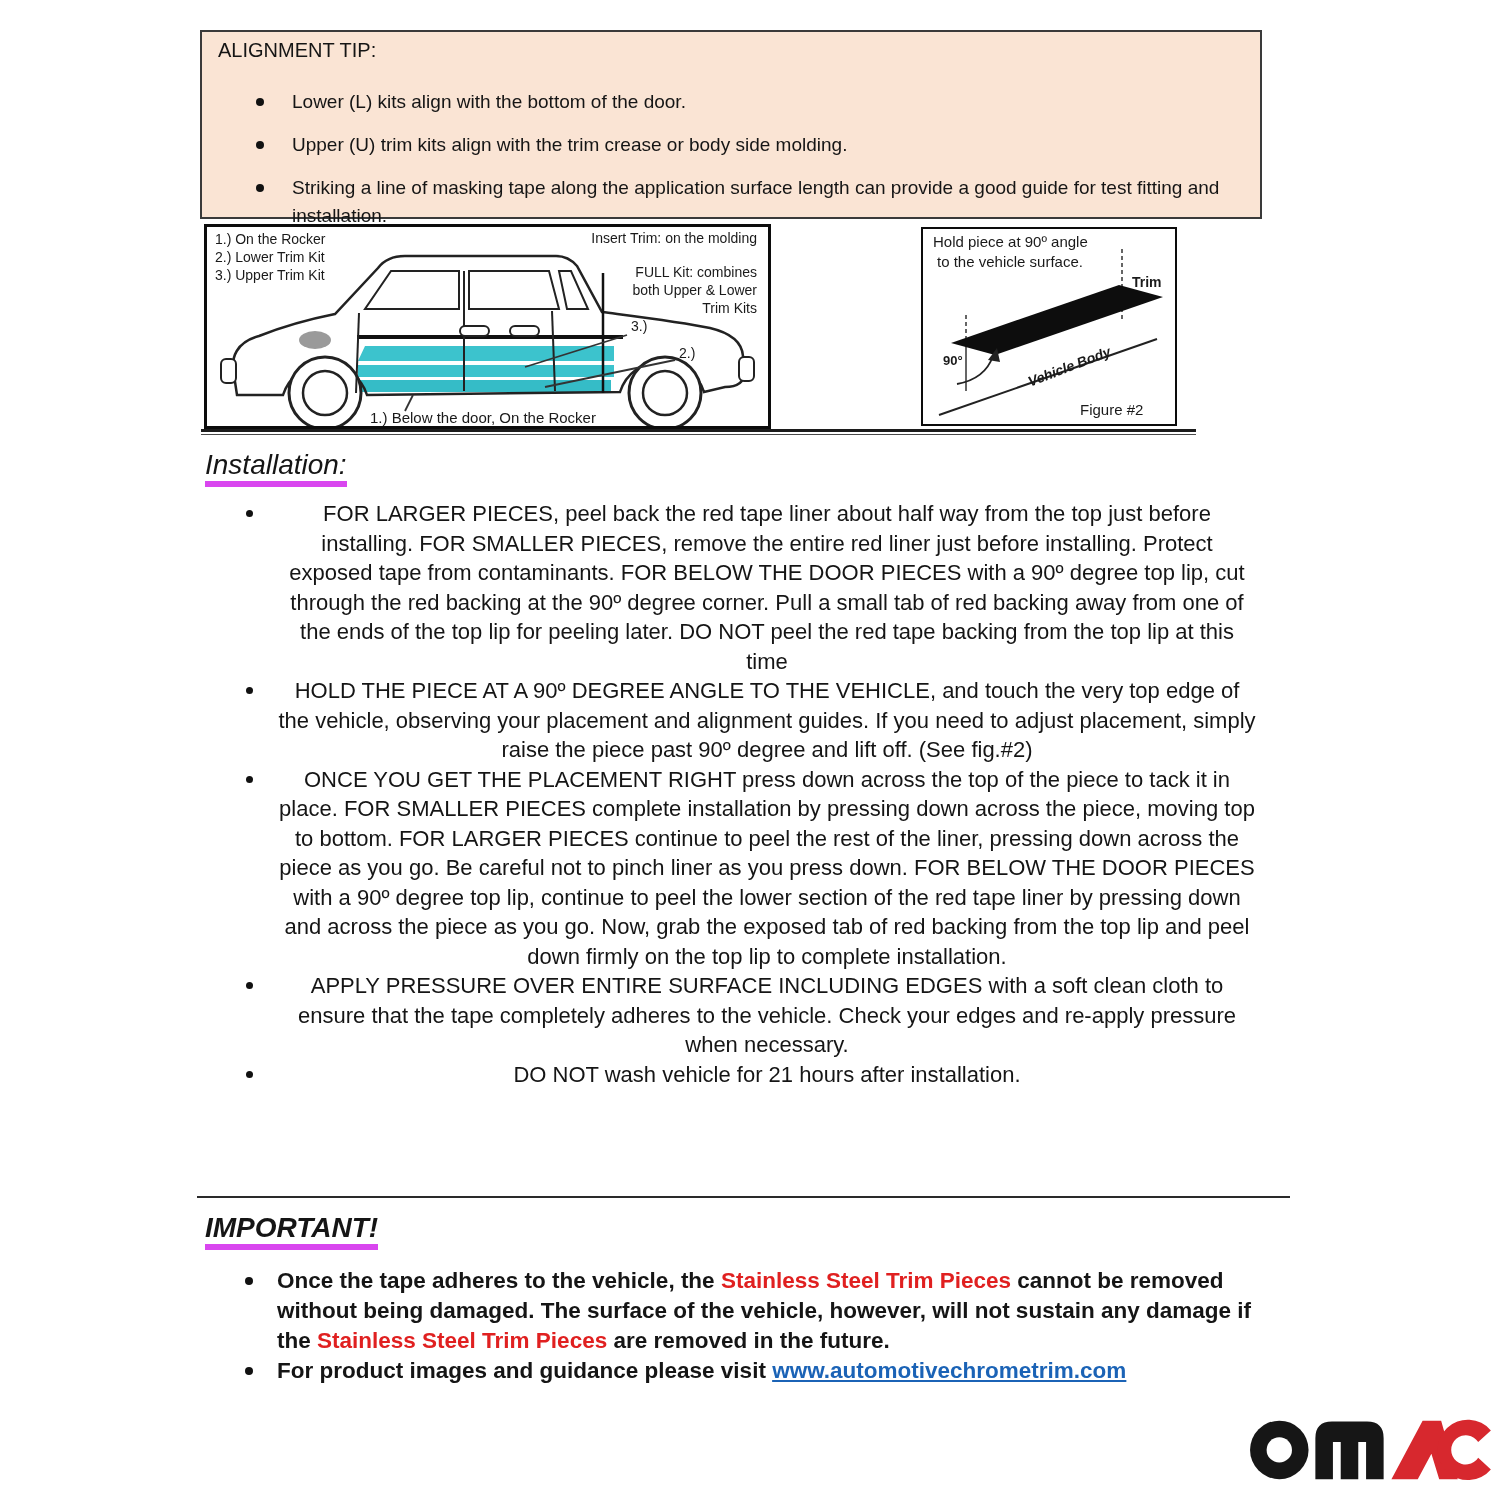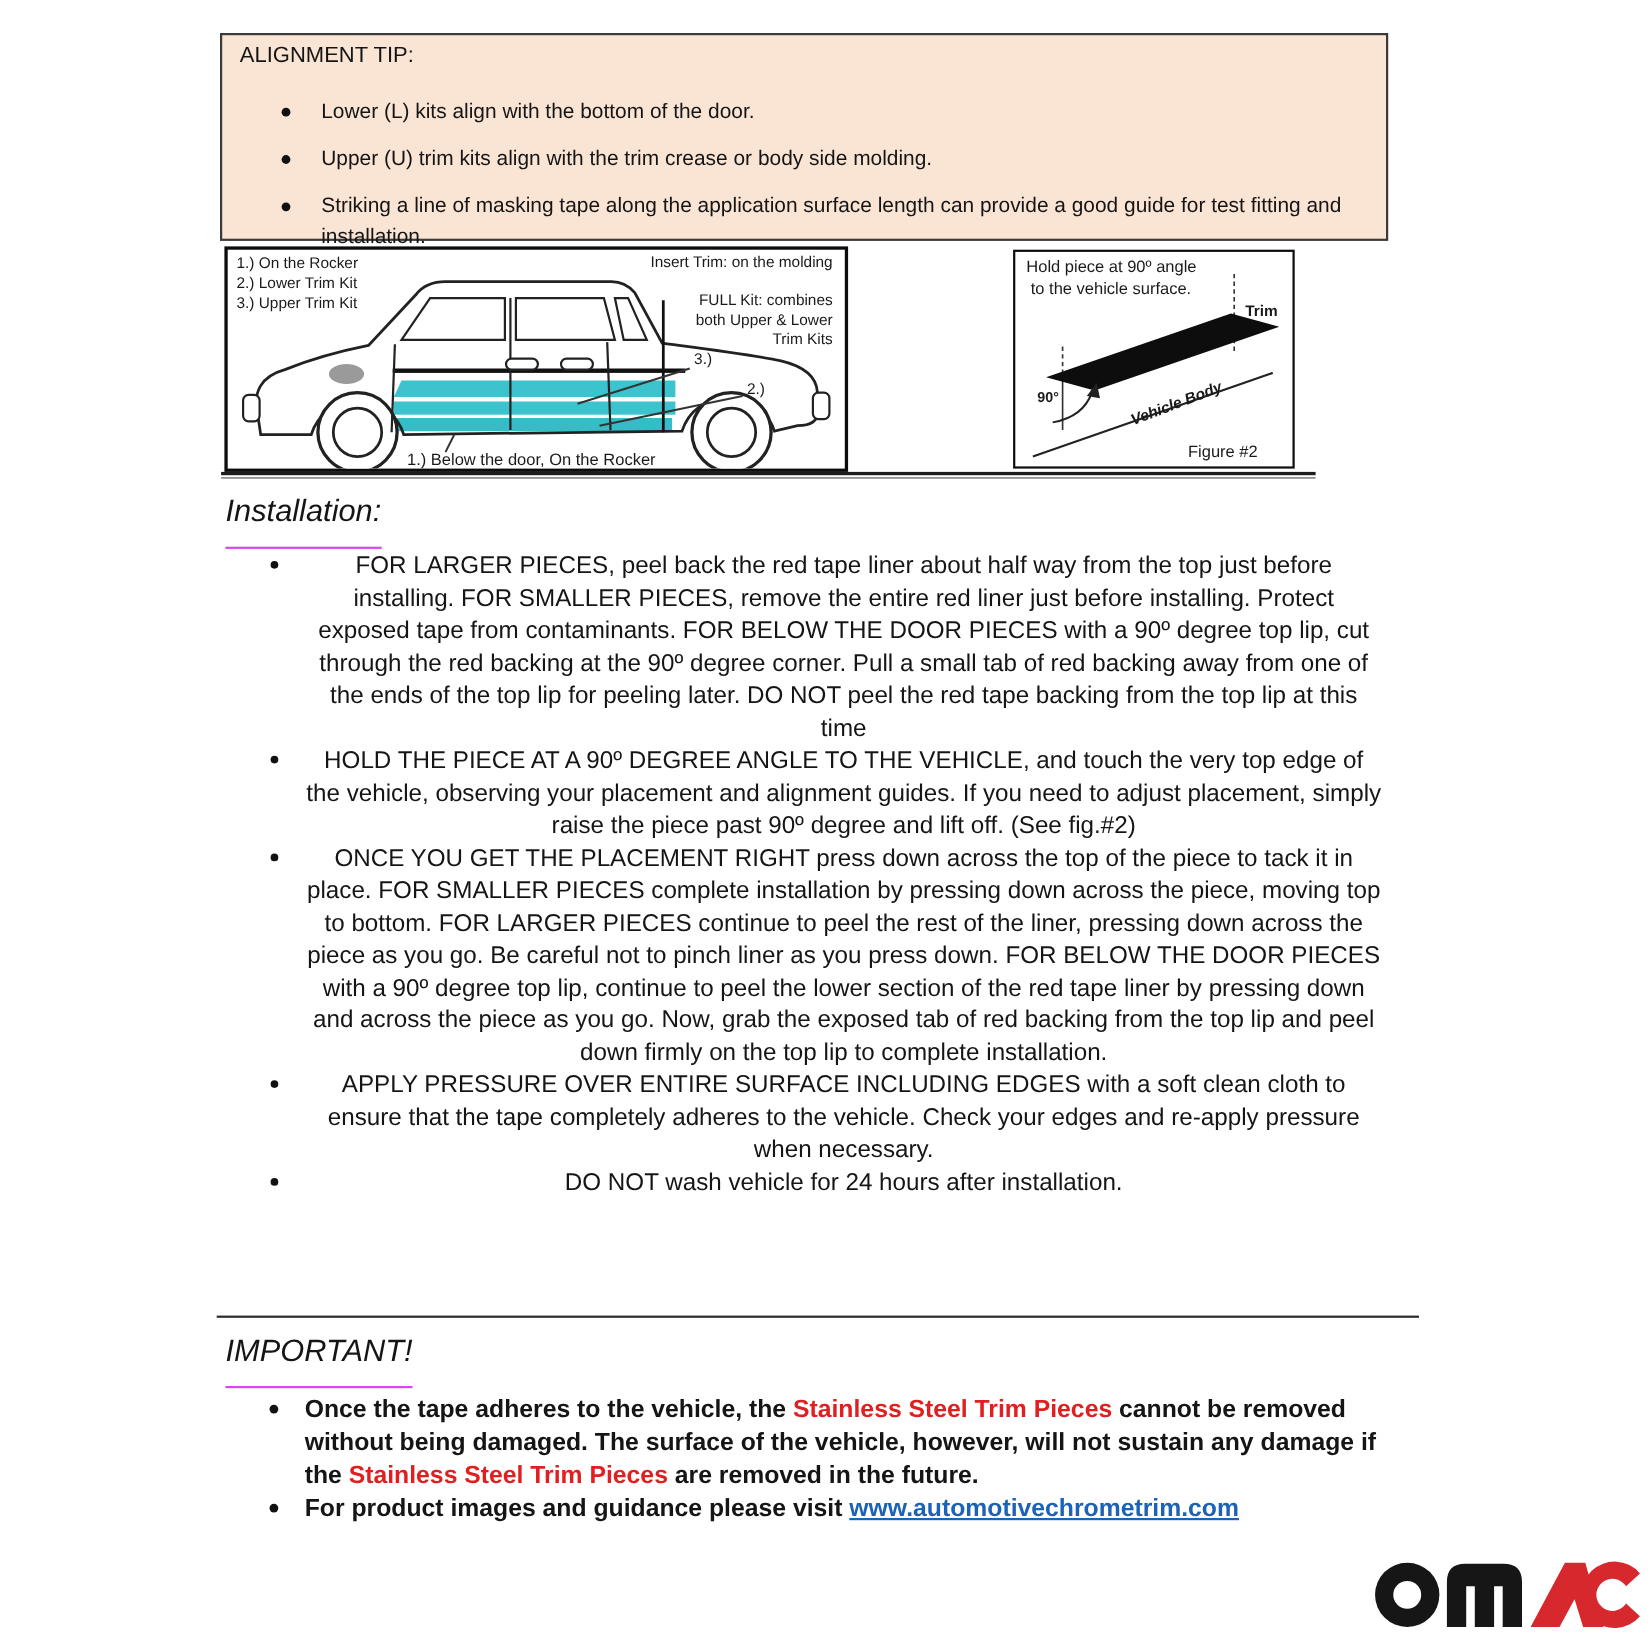--- a/index.html
+++ b/index.html
@@ -19,23 +19,23 @@
   
   .car-box{position:absolute;left:204px;top:224px;width:561px;height:199px;
            border:3px solid #0c0c0c;background:#fff;}
   .fig2-box{position:absolute;left:921px;top:227px;width:252px;height:195px;
            border:2px solid #0c0c0c;background:#fff;}
   .rule-a{position:absolute;left:201px;top:429px;width:995px;height:3px;background:#1c1c1c;}
   .rule-b{position:absolute;left:201px;top:434px;width:995px;height:1px;background:#4a4a4a;}
 
   
   .sec-heading{position:absolute;font-size:28px;font-style:italic;}
-  .sec-heading span{border-bottom:2px solid #d946ef;padding-bottom:17px;}
+  .sec-heading span{border-bottom:6px solid #d946ef;padding-bottom:1px;}
   #installation-heading{left:205px;top:449px;}
-  #important-heading{left:205px;top:1212px;font-weight:normal;}
+  #important-heading{left:205px;top:1212px;font-weight:bold;}
 
   
   .inst-list{position:absolute;left:243px;top:499px;width:1014px;margin:0;padding:0;list-style:none;text-align:center;}
   .inst-list li{position:relative;padding-left:34px;font-size:22px;line-height:29.5px;}
   .inst-list li::before{content:"";position:absolute;left:3px;top:11px;width:7px;height:7px;
                border-radius:50%;background:#111;}
 
   
   .rule-c{position:absolute;left:197px;top:1196px;width:1093px;height:2px;background:#2a2a2a;}
   .imp-list{position:absolute;left:243px;top:1266px;width:1022px;margin:0;padding:0;list-style:none;}
@@ -148,21 +148,21 @@
   <div class="rule-b"></div>
 
   <div class="sec-heading" id="installation-heading">
     <span>Installation:</span>
   </div>
   <ul class="inst-list">
     <li>FOR LARGER PIECES, peel back the red tape liner about half way from the top just before installing. FOR SMALLER PIECES, remove the entire red liner just before installing. Protect exposed tape from contaminants. FOR BELOW THE DOOR PIECES with a 90º degree top lip, cut through the red backing at the 90º degree corner. Pull a small tab of red backing away from one of the ends of the top lip for peeling later. DO NOT peel the red tape backing from the top lip at this time</li>
     <li>HOLD THE PIECE AT A 90º DEGREE ANGLE TO THE VEHICLE, and touch the very top edge of the vehicle, observing your placement and alignment guides. If you need to adjust placement, simply raise the piece past 90º degree and lift off. (See fig.#2)</li>
     <li>ONCE YOU GET THE PLACEMENT RIGHT press down across the top of the piece to tack it in place.  FOR SMALLER PIECES complete installation by pressing down across the piece, moving top to bottom. FOR LARGER PIECES continue to peel the rest of the liner, pressing down across the piece as you go. Be careful not to pinch liner as you press down. FOR BELOW THE DOOR PIECES with a 90º degree top lip, continue to peel the lower section of the red tape liner by pressing down and across the piece as you go. Now, grab the exposed tab of red backing from the top lip and peel down firmly on the top lip to complete installation.</li>
     <li>APPLY PRESSURE OVER ENTIRE SURFACE INCLUDING EDGES with a soft clean cloth to ensure that the tape completely adheres to the vehicle. Check your edges and re-apply pressure when necessary.</li>
-    <li>DO NOT wash vehicle for 24 hours after installation.</li>
+    <li>DO NOT wash vehicle for 21 hours after installation.</li>
   </ul>
 
   <div class="rule-c"></div>
   <div class="sec-heading" id="important-heading">
     <span>IMPORTANT!</span>
   </div>
   <ul class="imp-list">
     <li><span class="seg-bold">Once the tape adheres to the vehicle, the </span><span class="seg-red">Stainless Steel Trim Pieces</span><span class="seg-bold"> cannot be removed without being damaged. The surface of the vehicle, however, will not sustain any damage if the </span><span class="seg-red">Stainless Steel Trim Pieces</span><span class="seg-bold"> are removed in the future.</span></li>
     <li><span class="seg-bold">For product images and guidance please visit </span><span class="seg-link">www.automotivechrometrim.com</span></li>
   </ul>

